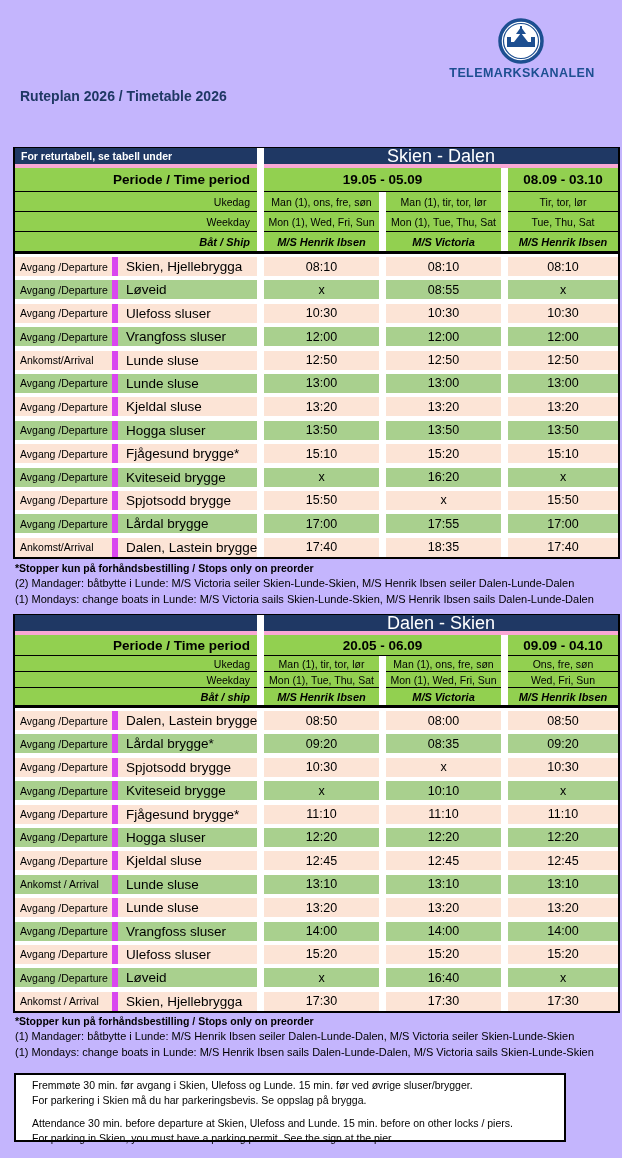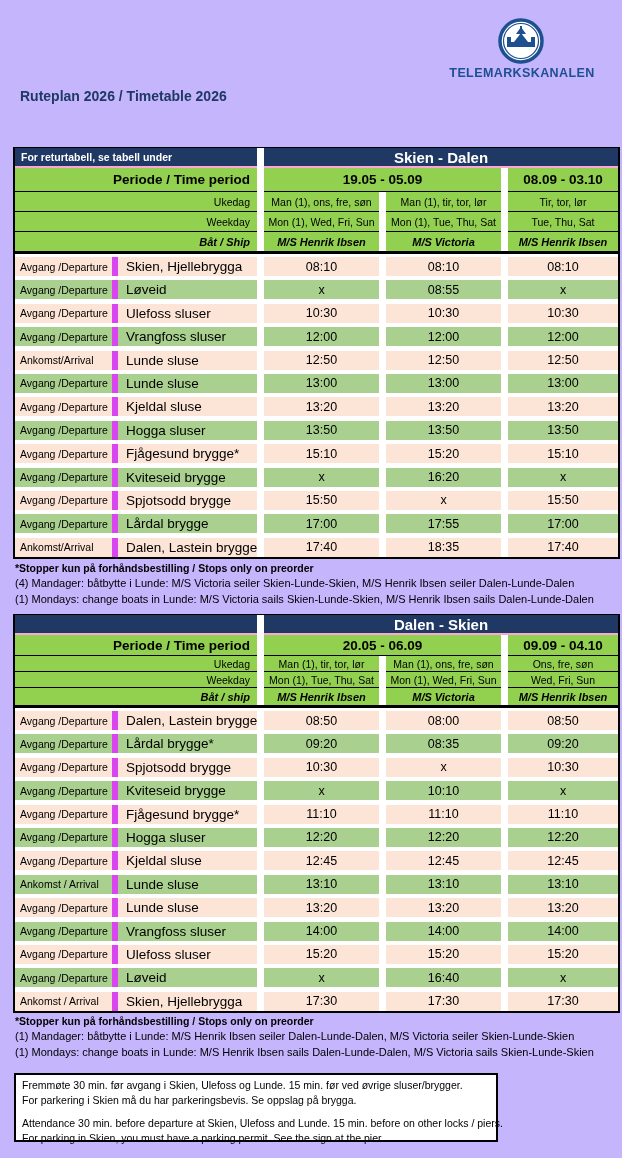--- a/index.html
+++ b/index.html
@@ -20,23 +20,23 @@
   .hrow { display:grid; }
   .hrow.band    { grid-template-columns:242px 7px 354px; height:20px; }
   .hrow.periode { grid-template-columns:242px 7px 237px 7px 110px; height:24px; }
   .hrow.days    { grid-template-columns:242px 7px 115px 7px 115px 7px 110px; height:20px; }
   .hrow.ship    { grid-template-columns:242px 7px 115px 7px 115px 7px 110px; height:19px; }
   .tt2 .hrow.periode { height:21px; }
   .tt2 .hrow.days    { height:16px; }
   .tt2 .hrow.ship    { height:17px; }
 
   .cell { display:flex; align-items:center; overflow:hidden; white-space:nowrap; }
-  .band .cell { background:var(--navy,#1f3864); color:#fff; border-bottom:2px solid #f9a8d4; }
+  .band .cell { background:var(--navy,#1f3864); color:#fff; border-bottom:4px solid #f9a8d4; }
   .band-left  { font-size:10.5px; font-weight:bold; padding-left:6px; }
-  .band-right { font-size:15px; font-weight:bold; justify-content:center; }
+  .band-right { font-size:18px; font-weight:normal; justify-content:center; }
   .g { background:var(--header_green,#92d050); border-bottom:1px solid #000; }
   .ship .g { border-bottom:none;font-style:italic; }
   .left-lab { justify-content:flex-end; padding-right:7px; }
   .center { justify-content:center; }
   .periode .cell { font-size:13.5px; font-weight:bold; }
   .days .cell { font-size:10.5px; }
   .ship .cell { font-size:11px; font-weight:bold; }
   .gut { background:#fff; }
   .thick { height:3px; background:#000; }
 
@@ -46,22 +46,22 @@
   .c-type { font-size:10.5px; padding-left:5px; border-right:6px solid #d946ef; }
   .c-place { font-size:13.5px; padding-left:8px; }
   .c-time { font-size:12.5px; justify-content:center; }
   .alt0 .c-type, .alt0 .c-place, .alt0 .c-time { background:var(--row_peach,#fce4d6); }
   .alt1 .c-type, .alt1 .c-place, .alt1 .c-time { background:var(--row_green,#a9d08e); }
 
   
   .footnotes { position:absolute; left:15px; width:606px; }
   .fn { font-size:11px; line-height:15.4px; white-space:nowrap; }
   .fn.bold { font-weight:bold; font-size:10.5px; }
-  .notice { position:absolute; left:14px; top:1073px; width:484px; height:69px;
-            border:2px solid #000; padding:3px 6px; background:#fff; }
+  .notice { position:absolute; left:14px; top:1073px; width:552px; height:69px;
+            border:2px solid #000; padding:3px 16px; background:#fff; }
   .notice .nline { font-size:10.5px; line-height:15px; white-space:nowrap; }
   .notice .blank { height:8px; }
 </style>
 </head>
 <body>
 
 <div class="page">
 
   <svg class="logo-circle" viewBox="0 0 48 48" aria-hidden="true">
     <circle cx="24" cy="24" r="21" fill="#fff" stroke="#1d4f91" stroke-width="3.5"></circle>
@@ -247,21 +247,21 @@
           <div class="gut"></div>
           <div class="c-time">18:35</div>
           <div class="gut"></div>
           <div class="c-time">17:40</div>
         </div>
       </div>
   </section>
 
   <div class="footnotes" style="top:561px">
     <div class="fn bold">*Stopper kun på forhåndsbestilling / Stops only on preorder</div>
-    <div class="fn">(4) Mandager: båtbytte i Lunde: M/S Victoria seiler Skien-Lunde-Skien, M/S Henrik Ibsen seiler Dalen-Lunde-Dalen</div>
+    <div class="fn">(2) Mandager: båtbytte i Lunde: M/S Victoria seiler Skien-Lunde-Skien, M/S Henrik Ibsen seiler Dalen-Lunde-Dalen</div>
     <div class="fn">(1) Mondays: change boats in Lunde: M/S Victoria sails  Skien-Lunde-Skien, M/S Henrik Ibsen sails Dalen-Lunde-Dalen</div>
   </div>
 
   <section class="tt tt2" style="top:614px">
     <div class="hrow band">
       <div class="cell band-left"></div>
       <div class="gut"></div>
       <div class="cell band-right">Dalen - Skien</div>
     </div>
     <div class="hrow periode">

